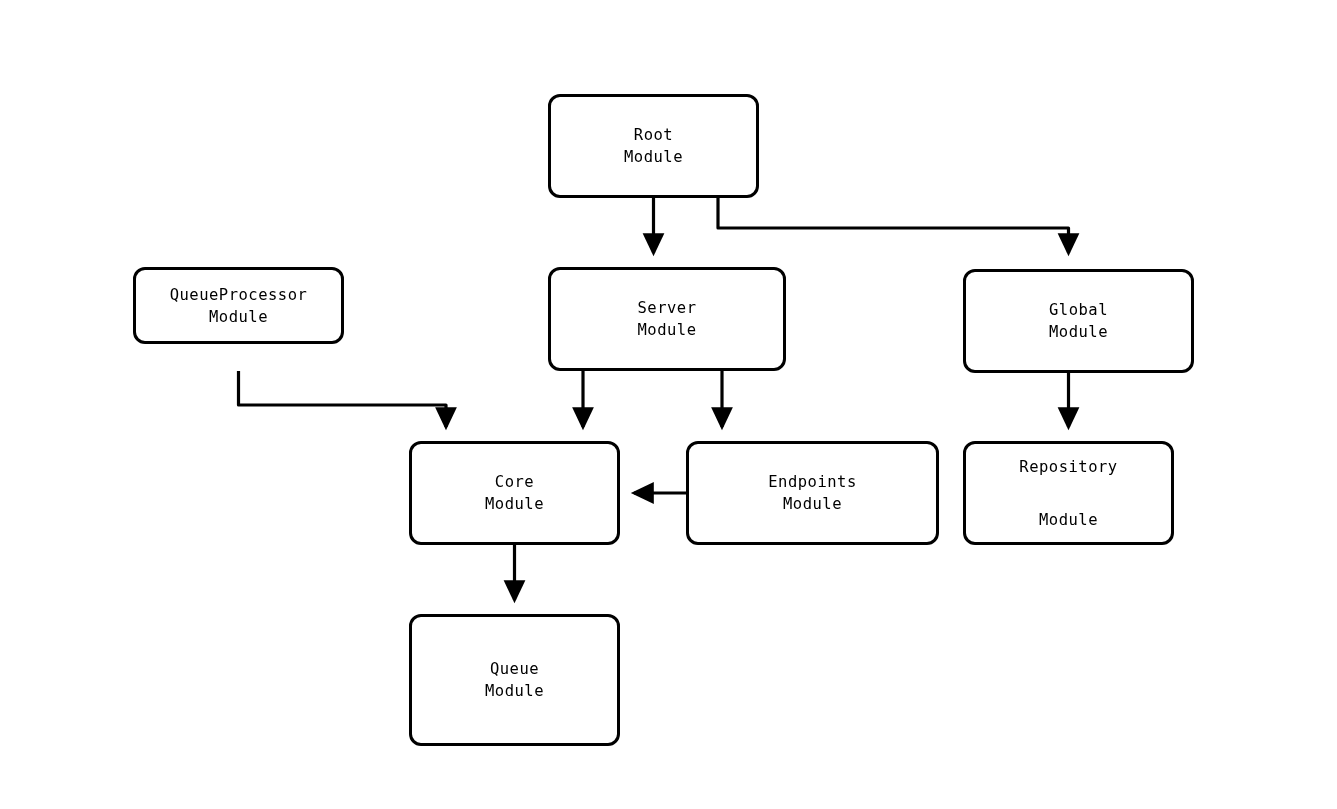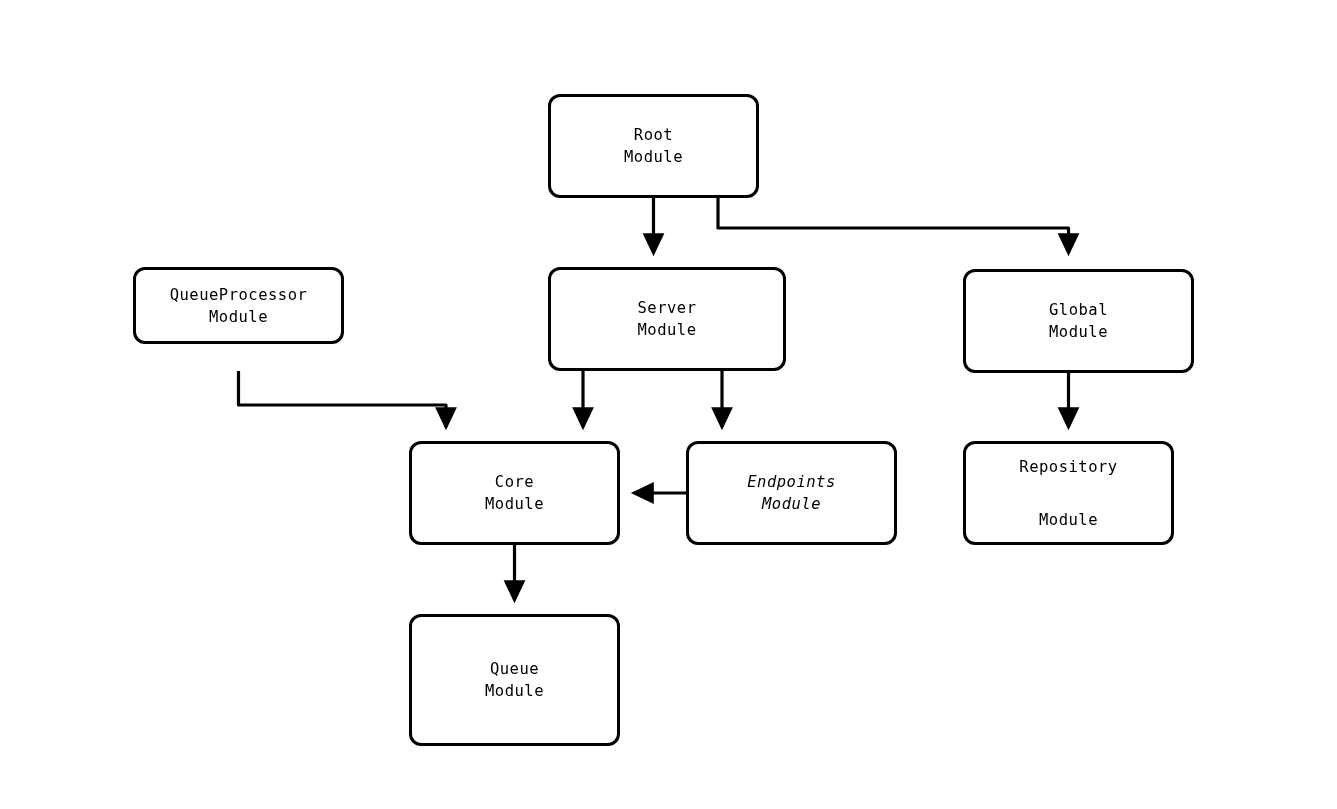--- a/index.html
+++ b/index.html
@@ -97,21 +97,21 @@
   <div class="node-box" style="left:963px; top:269px; width:231px; height:104px;">
     <span class="node-line">Global</span>
     <span class="node-line">Module</span>
   </div>
 
   <div class="node-box" style="left:409px; top:441px; width:211px; height:104px;">
     <span class="node-line">Core</span>
     <span class="node-line">Module</span>
   </div>
 
-  <div class="node-box" style="left:686px; top:441px; width:211px; height:104px;font-style:italic;">
+  <div class="node-box" style="left:686px; top:441px; width:253px; height:104px;">
     <span class="node-line">Endpoints</span>
     <span class="node-line">Module</span>
   </div>
 
   <div class="node-box" style="left:963px; top:441px; width:211px; height:104px;gap:31px;">
     <span class="node-line">Repository</span>
     <span class="node-line">Module</span>
   </div>
 
   <div class="node-box" style="left:409px; top:614px; width:211px; height:132px;">

